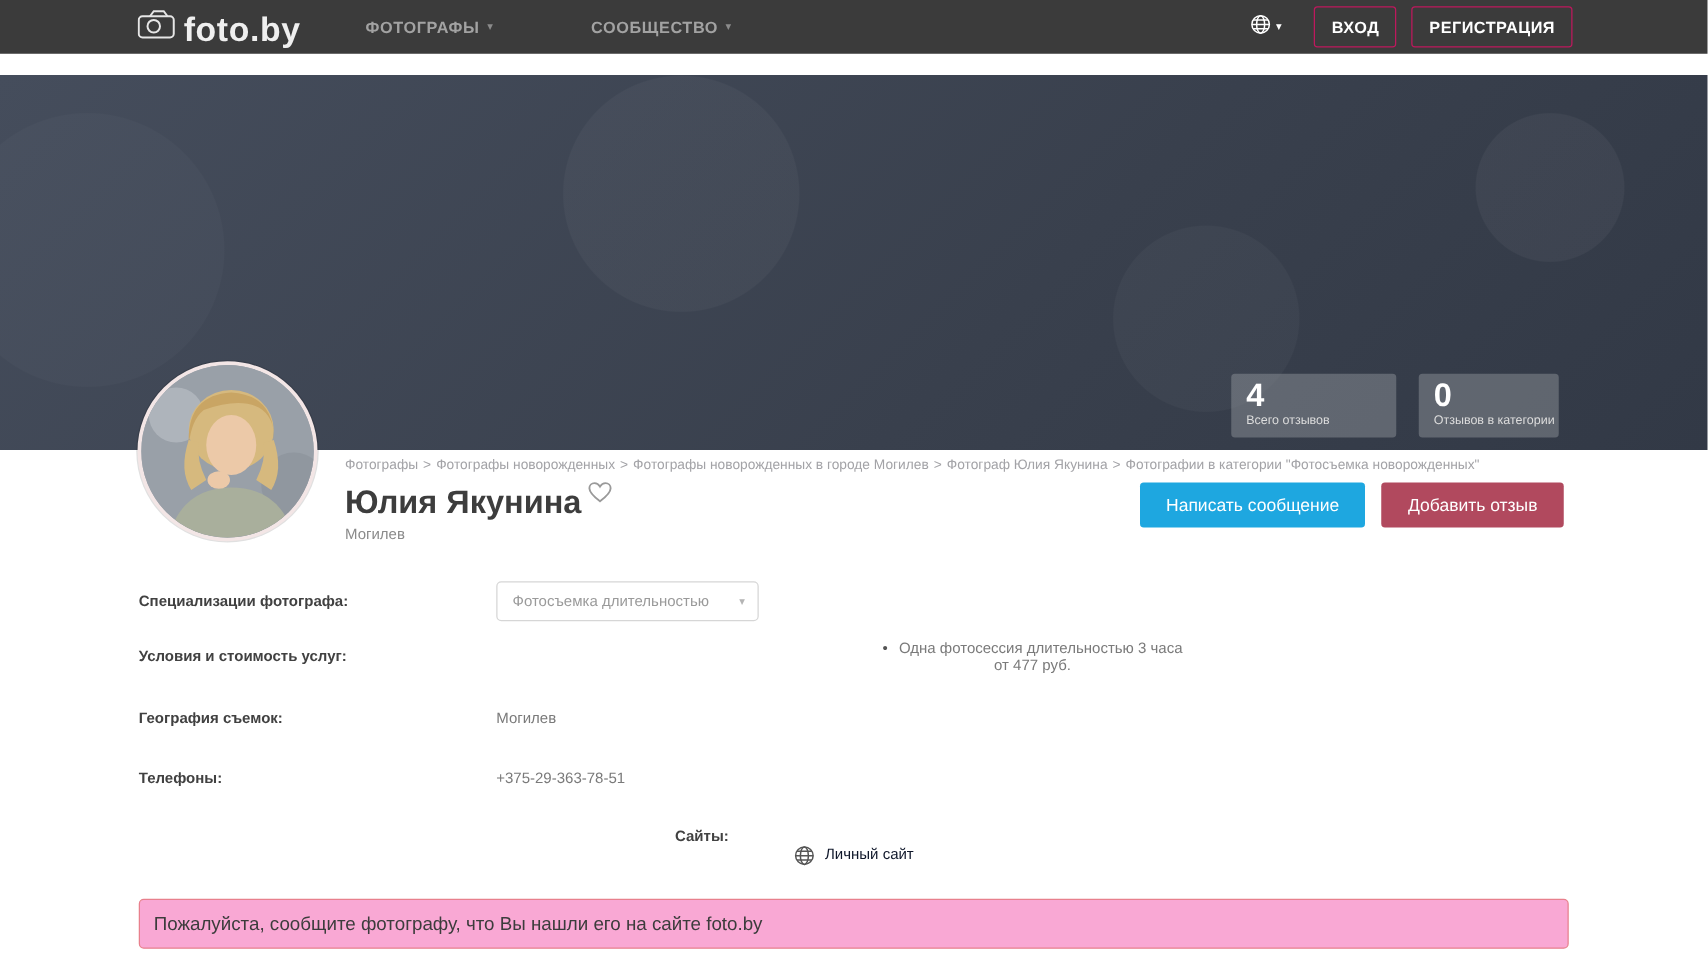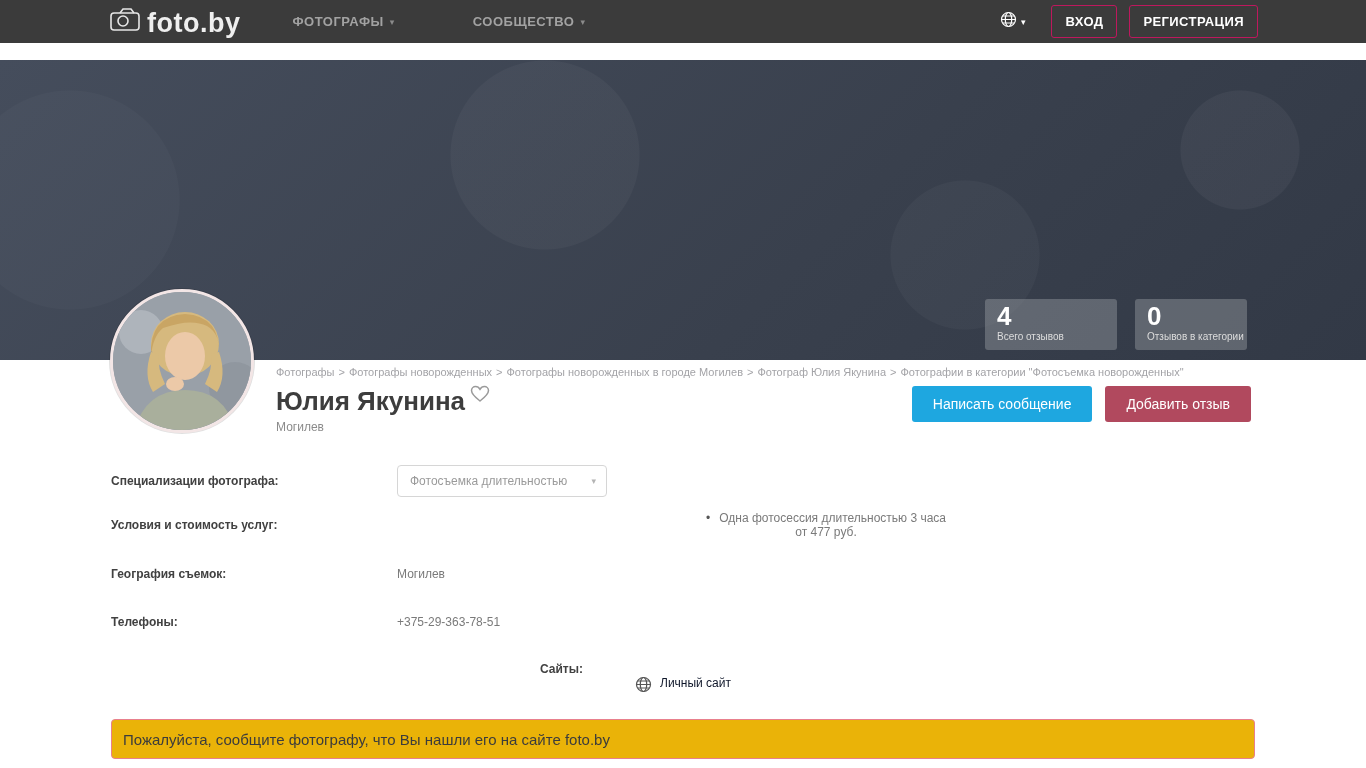--- a/index.html
+++ b/index.html
@@ -73,21 +73,21 @@
     color:#9a9a9a; font-size:12px; cursor:pointer; background:#fff; }
   .select .caret { font-size:9px; color:#b4b4b4; margin-left:8px; }
   .spread { justify-content:space-between;flex-direction:column; }
   .bullet { color:#555; margin-right:9px; font-size:12px; }
   .site-link { display:flex; gap:8px; cursor:pointer; color:#0f172a;
     text-decoration:none; }
 
   
   .notice { position:absolute; left:111px; right:111px; top:719px; height:40px;
     border:1px solid #e8808d; border-radius:4px; display:flex; align-items:center;
-    padding-left:11px; font-size:15px; color:#3c3c3c; background:#eab308; }
+    padding-left:11px; font-size:15px; color:#3c3c3c; background:#f9a8d4; }
 </style>
 </head>
 <body>
 
 <div class="navbar">
   <div class="logo">
     <span>
       <svg width="30" height="25" viewBox="0 0 30 25" fill="none" stroke="#e6e6e6" stroke-width="1.6">
         <path d="M10 6 L13 2 H21 L24 6"></path>
         <rect x="1" y="6" width="28" height="17" rx="3"></rect>

